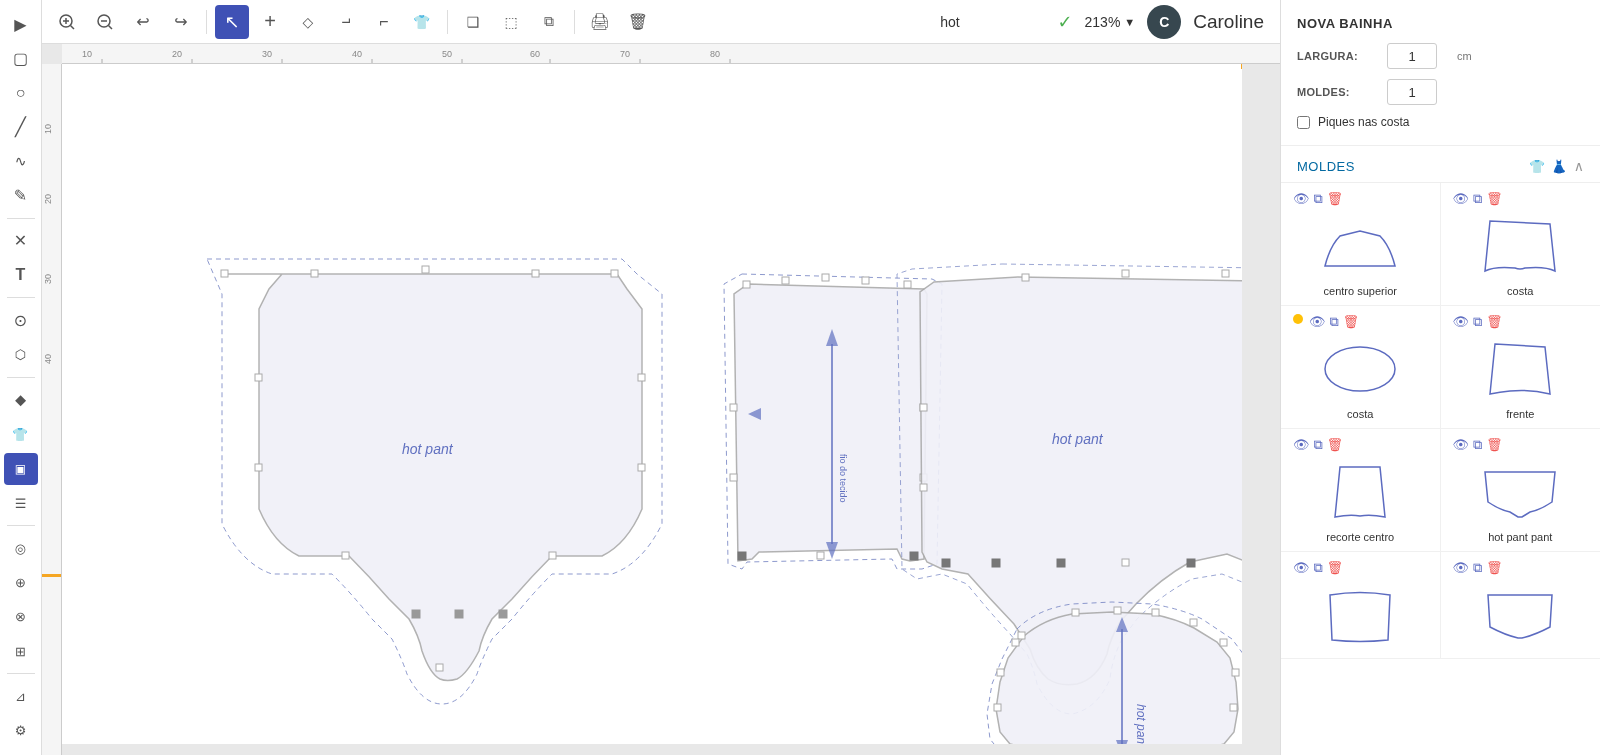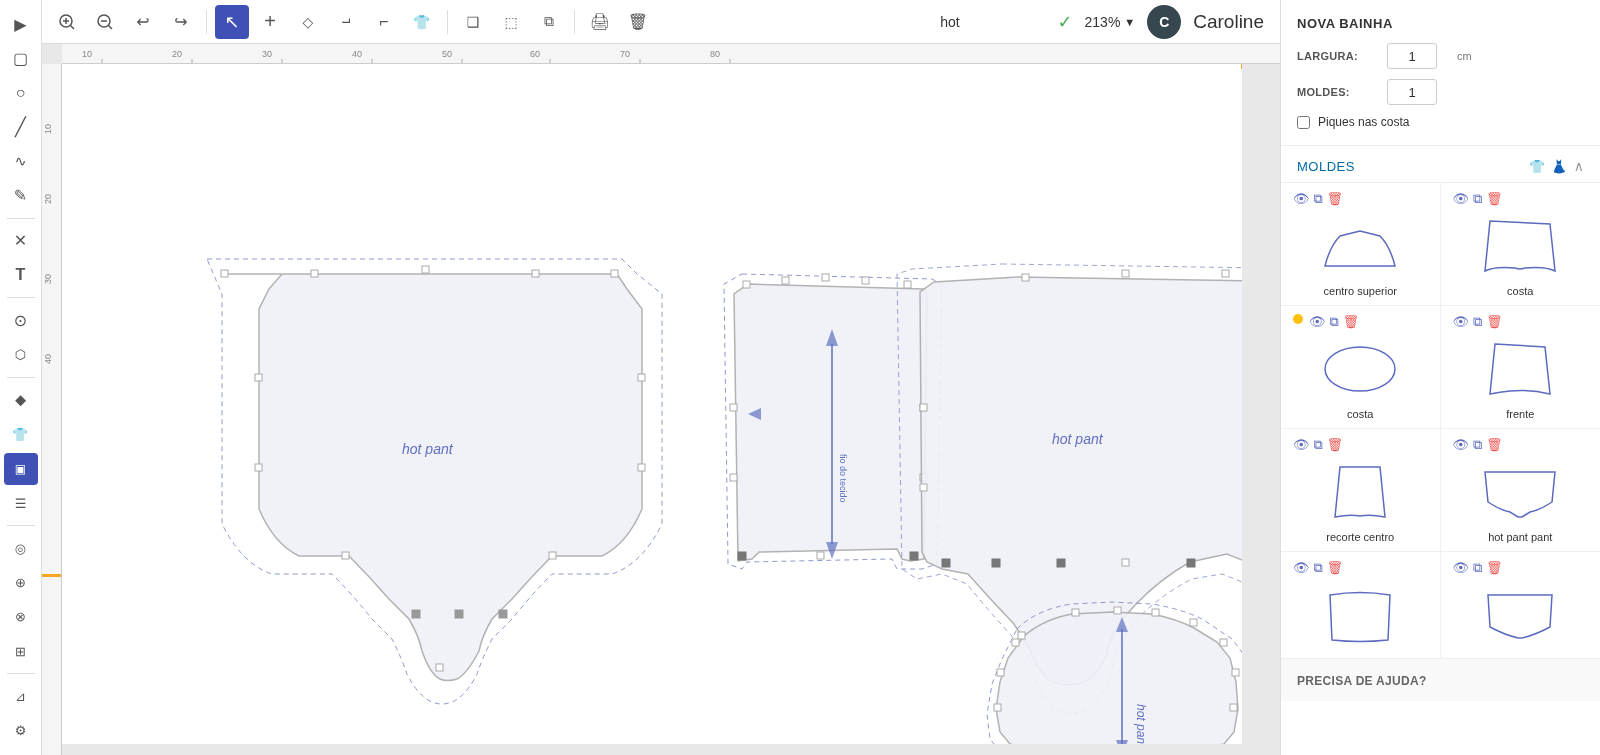--- a/index.html
+++ b/index.html
@@ -683,16 +683,13 @@
       </div>
       <div class="molde-thumbnail">
         <svg width="80" height="60" viewBox="0 0 80 60">
           <path d="M 8,10 L 72,10 L 70,42 Q 55,50 42,53 L 38,53 Q 25,50 10,42 Z" fill="none" stroke="#5c6bc0" stroke-width="1.5"></path>
         </svg>
       </div>
     </div>
 
   </div>
 
-  <div class="help-section">
-    <span class="help-text">PRECISA DE AJUDA?</span>
-  </div>
 </div>
 
 </body></html>

